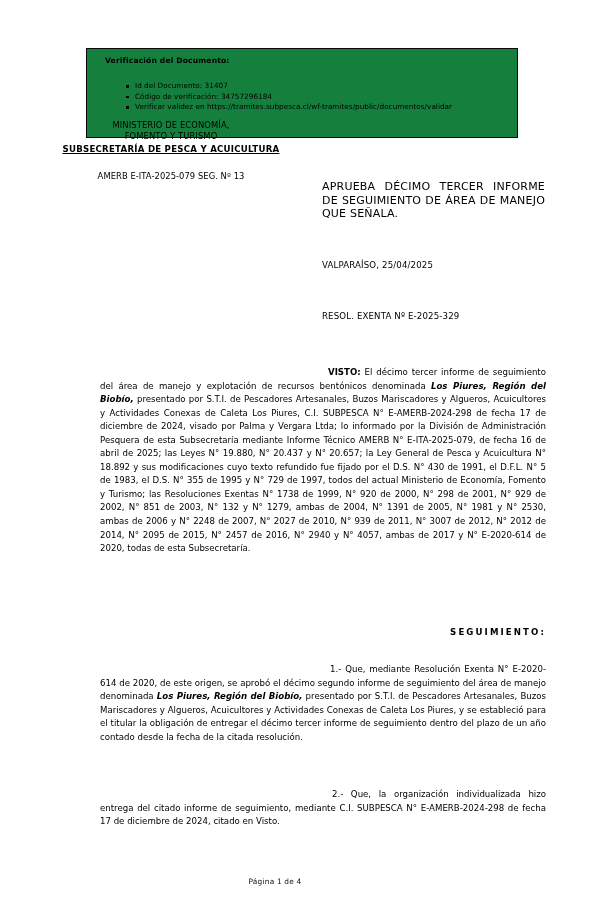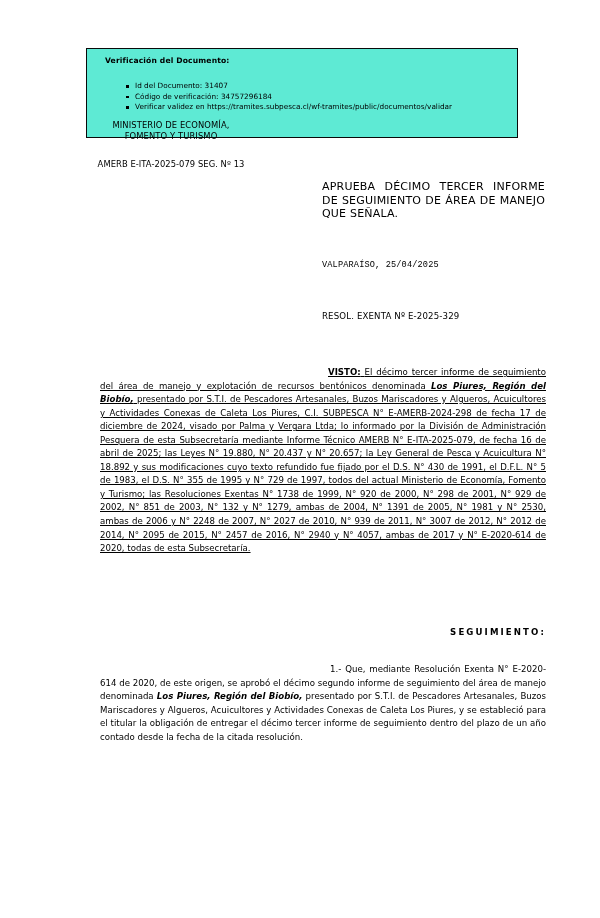--- a/index.html
+++ b/index.html
@@ -23,21 +23,21 @@
     box-sizing: border-box;
   }
 
   
   .verif-box {
     position: absolute;
     left: 86px;
     top: 48px;
     width: 432px;
     border: 1.3px solid #0a0a0a;
-    background: #5eead4;
+    background: #15803d;
     padding: 7px 10px 8px 10px;
     box-sizing: border-box;
   }
   .verif-title {
     font-size: 7.6px;
     font-weight: bold;
     letter-spacing: 0.15px;
     margin: 0 0 6px 8px;
   }
   .verif-list {
@@ -103,38 +103,36 @@
   .subject-block .last-line {
     text-align: left;
   }
 
   .place-date {
     position: absolute;
     left: 322px;
     top: 260px;
     font-size: 8.6px;
     letter-spacing: 0.15px;
-    font-family: Liberation Mono, monospace;
   }
 
   .resol-number {
     position: absolute;
     left: 322px;
     top: 311px;
     font-size: 8.6px;
     letter-spacing: 0.15px;
   }
 
   
   .body-area {
     position: absolute;
     left: 100px;
     top: 366px;
     width: 446px;
-    text-decoration: underline;
   }
   .para {
     font-size: 8.6px;
     line-height: 13.55px;
     text-align: justify;
     text-justify: inter-word;
     margin: 0 0 0 0;
   }
   .lead-space {
     display: inline-block;
@@ -202,20 +200,21 @@
     <ul class="verif-list">
       <li>Id del Documento: 31407</li>
       <li>Código de verificación: 34757296184</li>
       <li>Verificar validez en https://tramites.subpesca.cl/wf-tramites/public/documentos/validar</li>
     </ul>
   </div>
 
   <div class="letterhead">
     <span class="lh-line">MINISTERIO DE ECONOMÍA,</span><br>
     <span class="lh-line">FOMENTO Y TURISMO</span>
+    <span class="lh-sub">SUBSECRETARÍA DE PESCA Y ACUICULTURA</span>
     <span class="lh-code">AMERB E-ITA-2025-079 SEG. Nº 13</span>
   </div>
 
   <div class="subject-block">
     <span>APRUEBA DÉCIMO TERCER INFORME</span>
     <span>DE SEGUIMIENTO DE ÁREA DE</span>
     <span class="last-line">MANEJO QUE SEÑALA.</span>
   </div>
 
   <div class="place-date">VALPARAÍSO, 25/04/2025</div>
@@ -225,15 +224,21 @@
   <div class="body-area">
     <p class="para"><span class="lead-space"></span><span class="b">VISTO:</span> <span>El décimo tercer informe de seguimiento del área de manejo y explotación de recursos bentónicos denominada </span><span class="bi">Los Piures, Región del Biobío,</span><span> presentado por S.T.I. de Pescadores Artesanales, Buzos Mariscadores y Algueros, Acuicultores y Actividades Conexas de Caleta Los Piures, C.I. SUBPESCA N° E-AMERB-2024-298 de fecha 17 de diciembre de 2024, visado por Palma y Vergara Ltda; lo informado por la División de Administración Pesquera de esta Subsecretaría mediante Informe Técnico AMERB N° E-ITA-2025-079, de fecha 16 de abril de 2025; las Leyes N° 19.880, N° 20.437 y N° 20.657; la Ley General de Pesca y Acuicultura N° 18.892 y sus modificaciones cuyo texto refundido fue fijado por el D.S. N° 430 de 1991, el D.F.L. N° 5 de 1983, el D.S. N° 355 de 1995 y N° 729 de 1997, todos del actual Ministerio de Economía, Fomento y Turismo; las Resoluciones Exentas N° 1738 de 1999, N° 920 de 2000, N° 298 de 2001, N° 929 de 2002, N° 851 de 2003, N° 132 y N° 1279, ambas de 2004, N° 1391 de 2005, N° 1981 y N° 2530, ambas de 2006 y N° 2248 de 2007, N° 2027 de 2010, N° 939 de 2011, N° 3007 de 2012, N° 2012 de 2014, N° 2095 de 2015, N° 2457 de 2016, N° 2940 y N° 4057, ambas de 2017 y N° E-2020-614 de 2020, todas de esta Subsecretaría.</span></p>
   </div>
 
   <div class="considerando">SEGUIMIENTO:</div>
 
   <div class="para-1">
     <p class="para"><span class="lead-space-2"></span><span>1.- Que, mediante Resolución Exenta N° E-2020-614 de 2020, de este origen, se aprobó el décimo segundo informe de seguimiento del área de manejo denominada </span><span class="bi">Los Piures, Región del Biobío,</span><span> presentado por S.T.I. de Pescadores Artesanales, Buzos Mariscadores y Algueros, Acuicultores y Actividades Conexas de Caleta Los Piures, y se estableció para el titular la obligación de entregar el décimo tercer informe de seguimiento dentro del plazo de un año contado desde la fecha de la citada resolución.</span></p>
   </div>
 
-
+  <div class="para-2">
+    <p class="para"><span class="lead-space-3"></span><span>2.- Que, la organización individualizada hizo entrega del citado informe de seguimiento, mediante C.I. SUBPESCA N° E-AMERB-2024-298 de fecha 17 de diciembre de 2024, citado en Visto.</span></p>
+  </div>
+
+  <div class="footer">
+    <span class="pg">Página 1 de 4</span>
+  </div>
 
 </div>
 
 </body></html>

